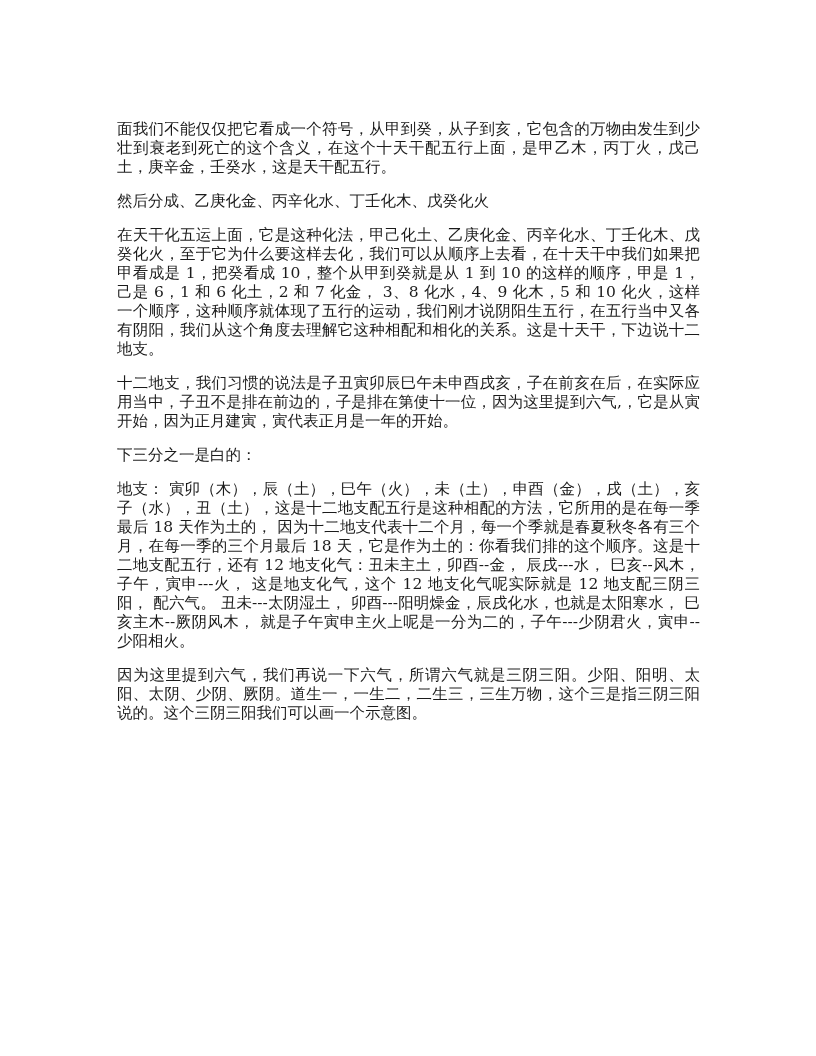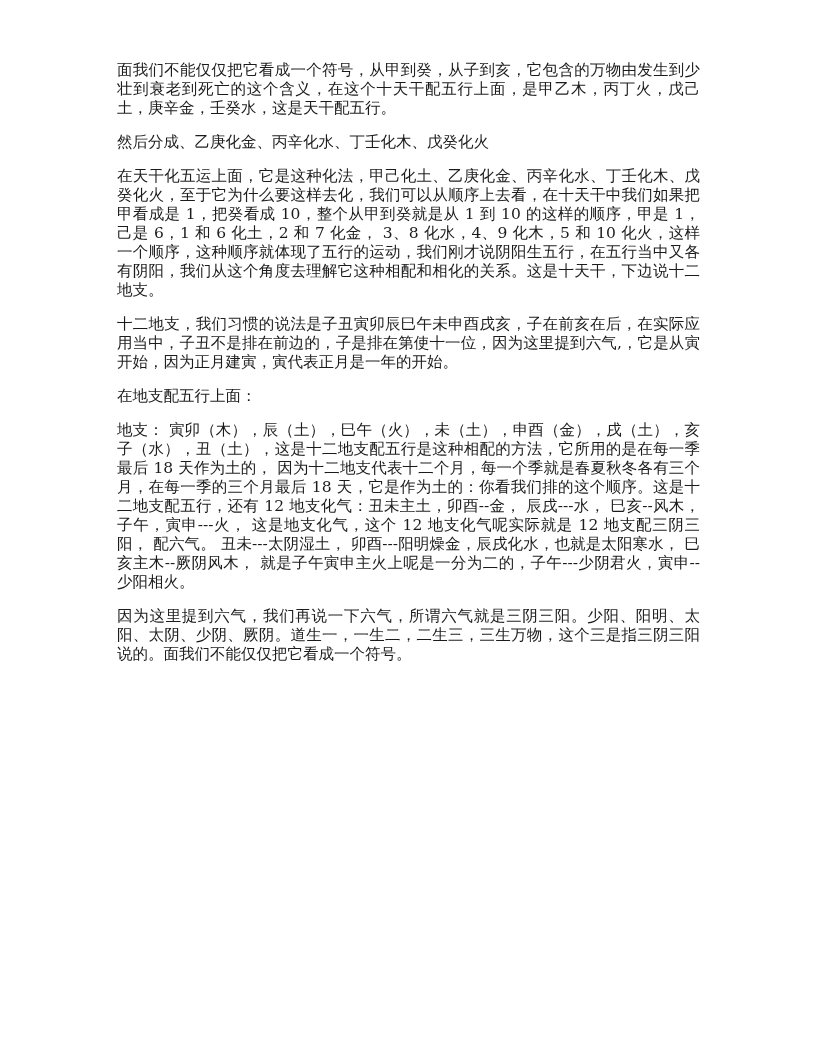--- a/index.html
+++ b/index.html
@@ -7,21 +7,21 @@
     padding: 0;
     background: #ffffff;
   }
   .page {
     position: relative;
     box-sizing: border-box;
     width: 816px;
     height: 1056px;
     margin: 0 auto;
     background: #ffffff;
-    padding: 61px 116px 40px 117px;
+    padding: 120px 116px 40px 117px;
     overflow: hidden;
   }
   .doc-body {
     font-family: "DejaVu Serif", "Liberation Serif", serif;
     font-size: 15.5px;
     line-height: 19px;
     color: #1b1b1b;
     text-align: justify;
     text-justify: inter-character;
   }
@@ -32,17 +32,17 @@
 </style>
 </head>
 <body>
 
 <div class="page">
   <div class="doc-body">
     <p>面我们不能仅仅把它看成一个符号，从甲到癸，从子到亥，它包含的万物由发生到少壮到衰老到死亡的这个含义，在这个十天干配五行上面，是甲乙木，丙丁火，戊己土，庚辛金，壬癸水，这是天干配五行。</p>
     <p>然后分成、乙庚化金、丙辛化水、丁壬化木、戊癸化火</p>
     <p>在天干化五运上面，它是这种化法，甲己化土、乙庚化金、丙辛化水、丁壬化木、戊癸化火，至于它为什么要这样去化，我们可以从顺序上去看，在十天干中我们如果把甲看成是 1，把癸看成 10，整个从甲到癸就是从 1 到 10 的这样的顺序，甲是 1，己是 6，1 和 6 化土，2 和 7 化金， 3、8 化水，4、9 化木，5 和 10 化火，这样一个顺序，这种顺序就体现了五行的运动，我们刚才说阴阳生五行，在五行当中又各有阴阳，我们从这个角度去理解它这种相配和相化的关系。这是十天干，下边说十二地支。</p>
     <p>十二地支，我们习惯的说法是子丑寅卯辰巳午未申酉戌亥，子在前亥在后，在实际应用当中，子丑不是排在前边的，子是排在第使十一位，因为这里提到六气,，它是从寅开始，因为正月建寅，寅代表正月是一年的开始。</p>
-    <p>在地支配五行上面：</p>
+    <p>下三分之一是白的：</p>
     <p>地支： 寅卯（木），辰（土），巳午（火），未（土），申酉（金），戌（土），亥子（水），丑（土），这是十二地支配五行是这种相配的方法，它所用的是在每一季最后 18 天作为土的， 因为十二地支代表十二个月，每一个季就是春夏秋冬各有三个月，在每一季的三个月最后 18 天，它是作为土的：你看我们排的这个顺序。这是十二地支配五行，还有 12 地支化气：丑未主土，卯酉--金， 辰戌---水， 巳亥--风木，子午，寅申---火， 这是地支化气，这个 12 地支化气呢实际就是 12 地支配三阴三阳， 配六气。 丑未---太阴湿土， 卯酉---阳明燥金，辰戌化水，也就是太阳寒水， 巳亥主木--厥阴风木， 就是子午寅申主火上呢是一分为二的，子午---少阴君火，寅申--少阳相火。</p>
-    <p>因为这里提到六气，我们再说一下六气，所谓六气就是三阴三阳。少阳、阳明、太阳、太阴、少阴、厥阴。道生一，一生二，二生三，三生万物，这个三是指三阴三阳说的。面我们不能仅仅把它看成一个符号。</p>
+    <p>因为这里提到六气，我们再说一下六气，所谓六气就是三阴三阳。少阳、阳明、太阳、太阴、少阴、厥阴。道生一，一生二，二生三，三生万物，这个三是指三阴三阳说的。这个三阴三阳我们可以画一个示意图。</p>
   </div>
 </div>
 
 </body></html>

